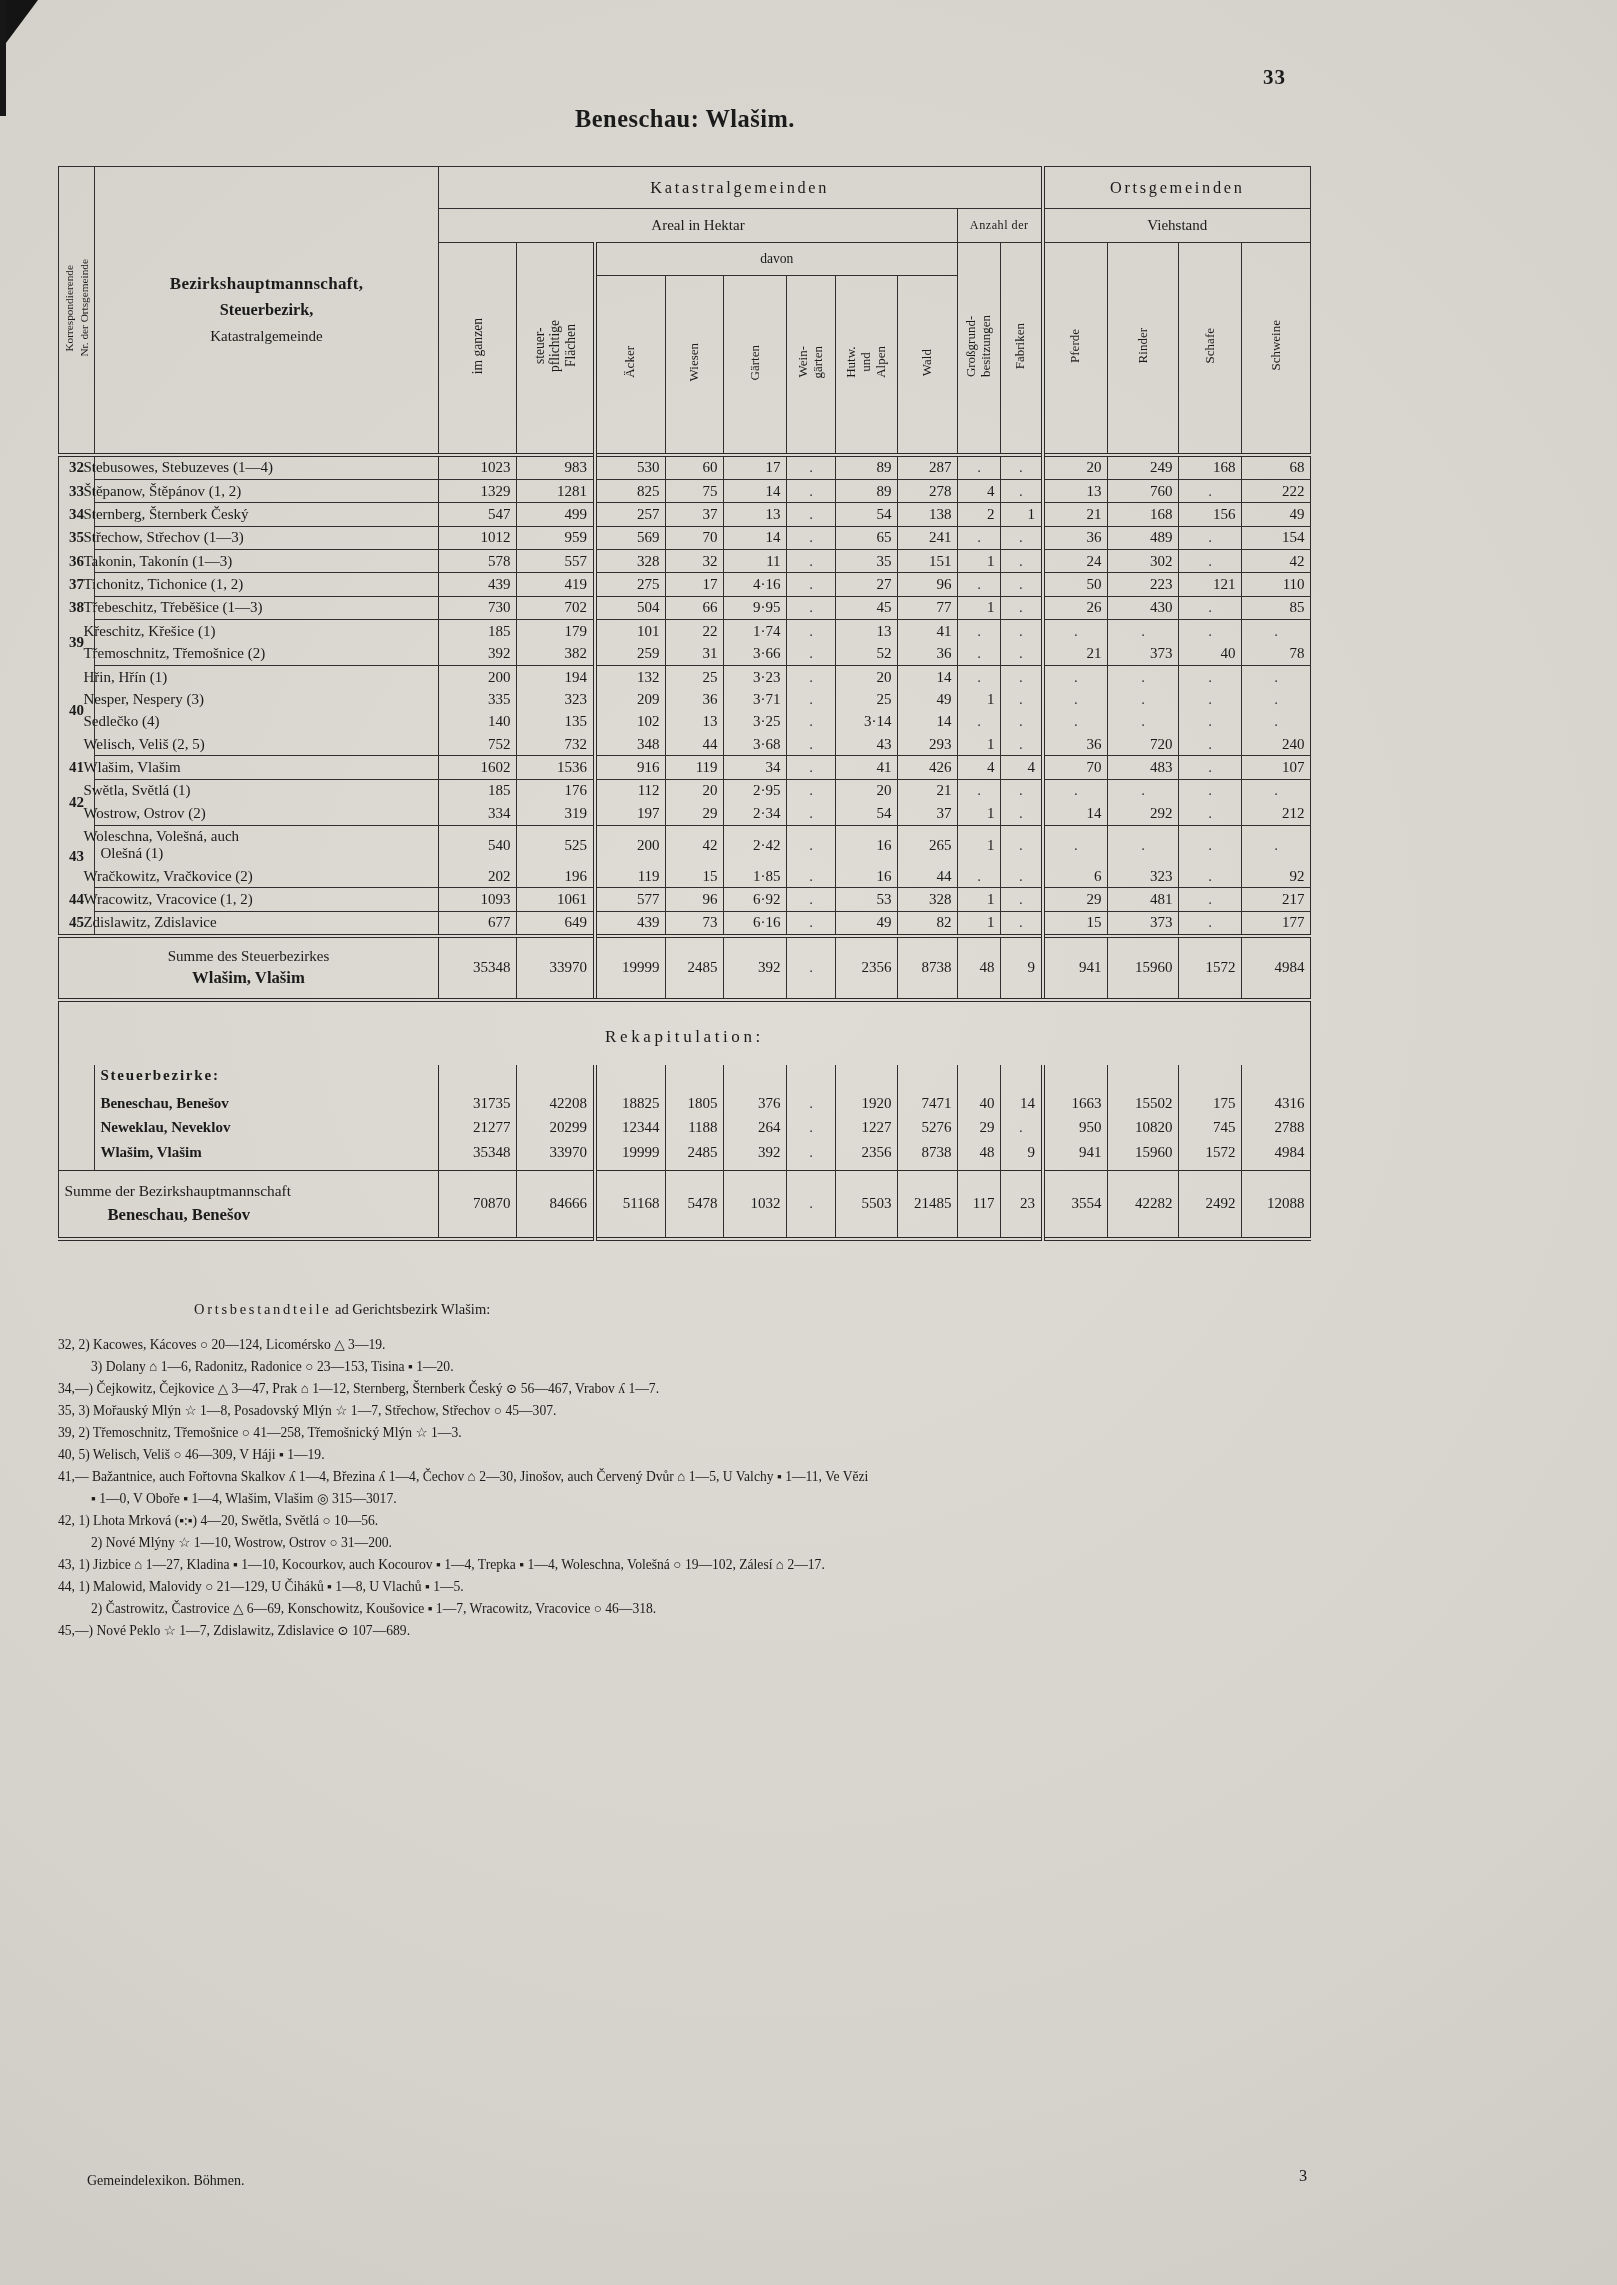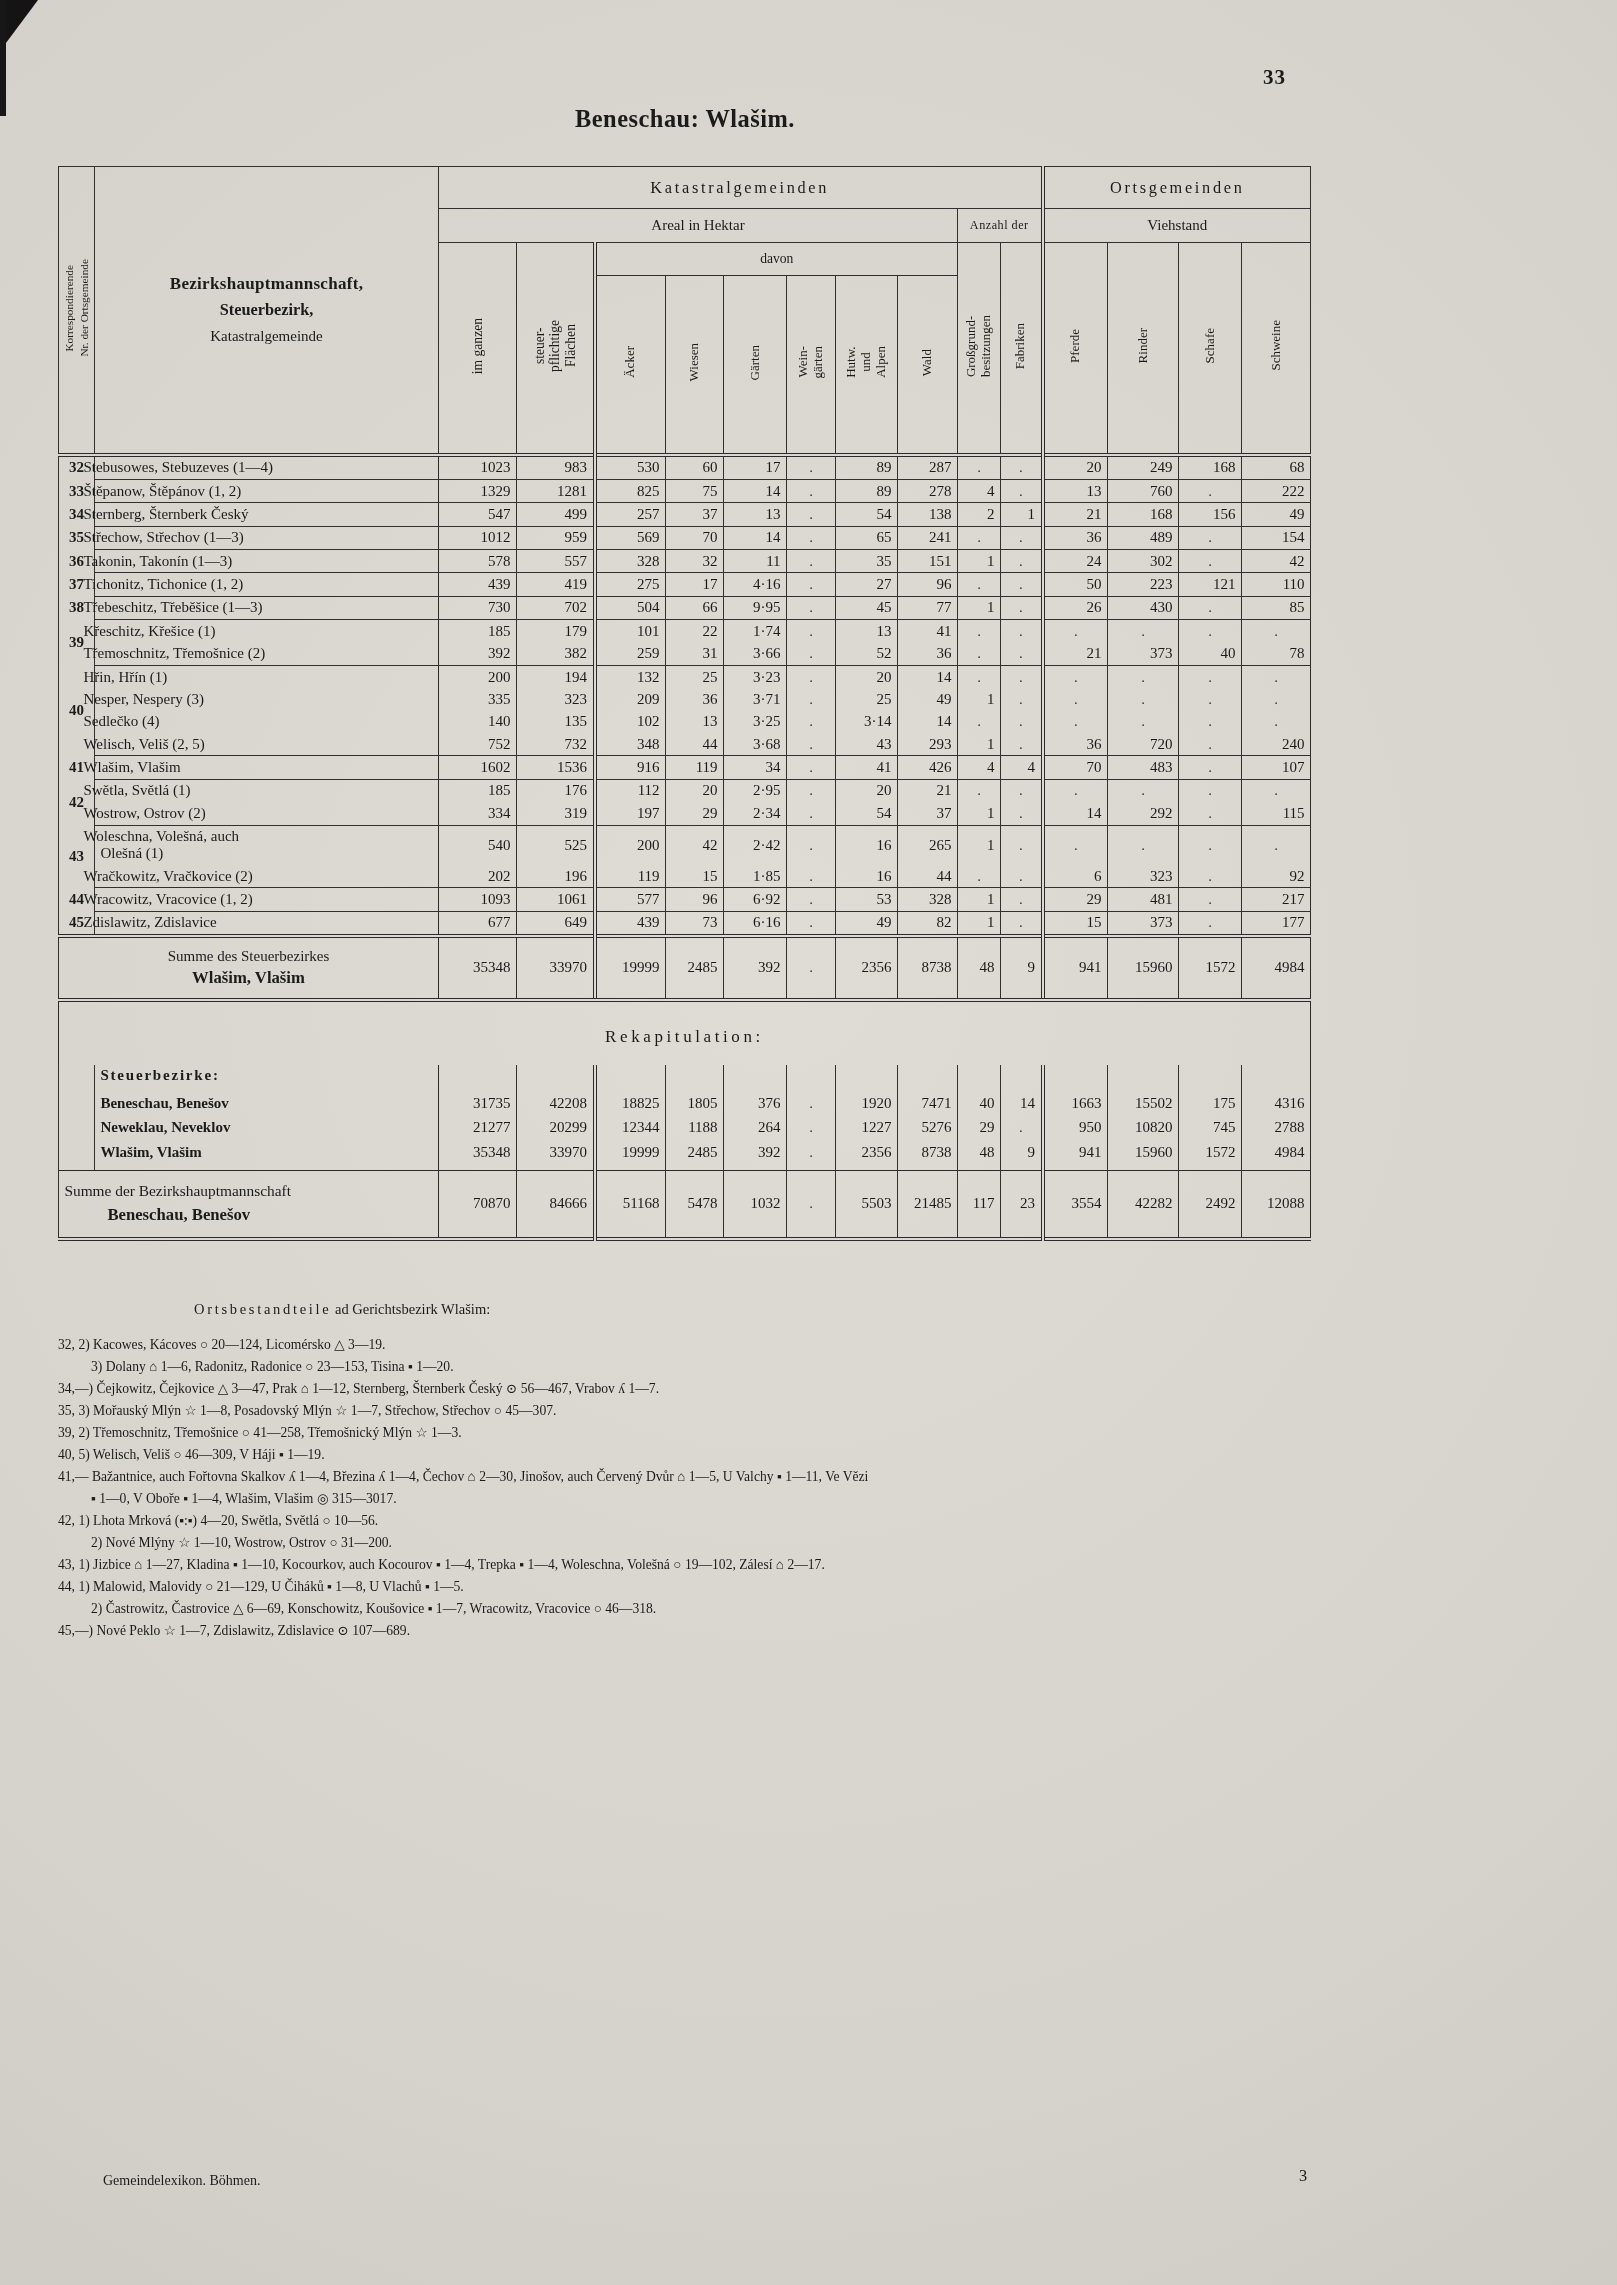--- a/index.html
+++ b/index.html
@@ -80,21 +80,21 @@
   td.total-label { padding-left: 12.7px; }
   .total-l1 { font-size: 15.4px; }
   .total-l2 { font-size: 16.7px; font-weight: bold; padding-left: 43px; margin-top: 4.5px; }
 
   .footnotes { margin: 60px 0 0 58px; width: 1266px; }
   .fn-title { font-size: 14.5px; margin: 0 0 16.3px 136px; }
   .fn-title .sp { letter-spacing: 2.7px; }
   .fn-line { font-size: 13.6px; line-height: 1.62; padding-left: 34px; text-indent: -34px; }
   .fn-line.ind { padding-left: 67px; }
 
-  .footer-left { position: absolute; left: 87px; top: 2173px; font-size: 14px; margin-left: 16px; }
+  .footer-left { position: absolute; left: 87px; top: 2173px; font-size: 14px; }
   .footer-right { position: absolute; left: 1299px; top: 2166px; font-size: 16.3px; }
 </style>
 </head>
 <body>
 
 <div class="corner-artifact"></div>
 <div class="edge-artifact"></div>
 <div class="page-number">33</div>
 
 <div class="content">
@@ -437,21 +437,21 @@
           <td class="c5 num lastE gend">29</td>
           <td class="c6 num lastE gend">2·34</td>
           <td class="c7 num dot lastE gend">.</td>
           <td class="c8 num lastE gend">54</td>
           <td class="c9 num lastE gend">37</td>
           <td class="c10 num lastE gend">1</td>
           <td class="c11 num dot lastE gend">.</td>
           <td class="c12 num lastE gend">14</td>
           <td class="c13 num lastE gend">292</td>
           <td class="c14 num dot lastE gend">.</td>
-          <td class="c15 num lastE gend">115</td>
+          <td class="c15 num lastE gend">212</td>
         </tr>
         <tr>
           <td class="nr" rowspan="2">43</td>
           <td class="name firstE">Woleschna, Volešná, auch
 Olešná (1)</td>
           <td class="c2 num firstE">540</td>
           <td class="c3 num firstE">525</td>
           <td class="c4 num firstE">200</td>
           <td class="c5 num firstE">42</td>
           <td class="c6 num firstE">2·42</td>

